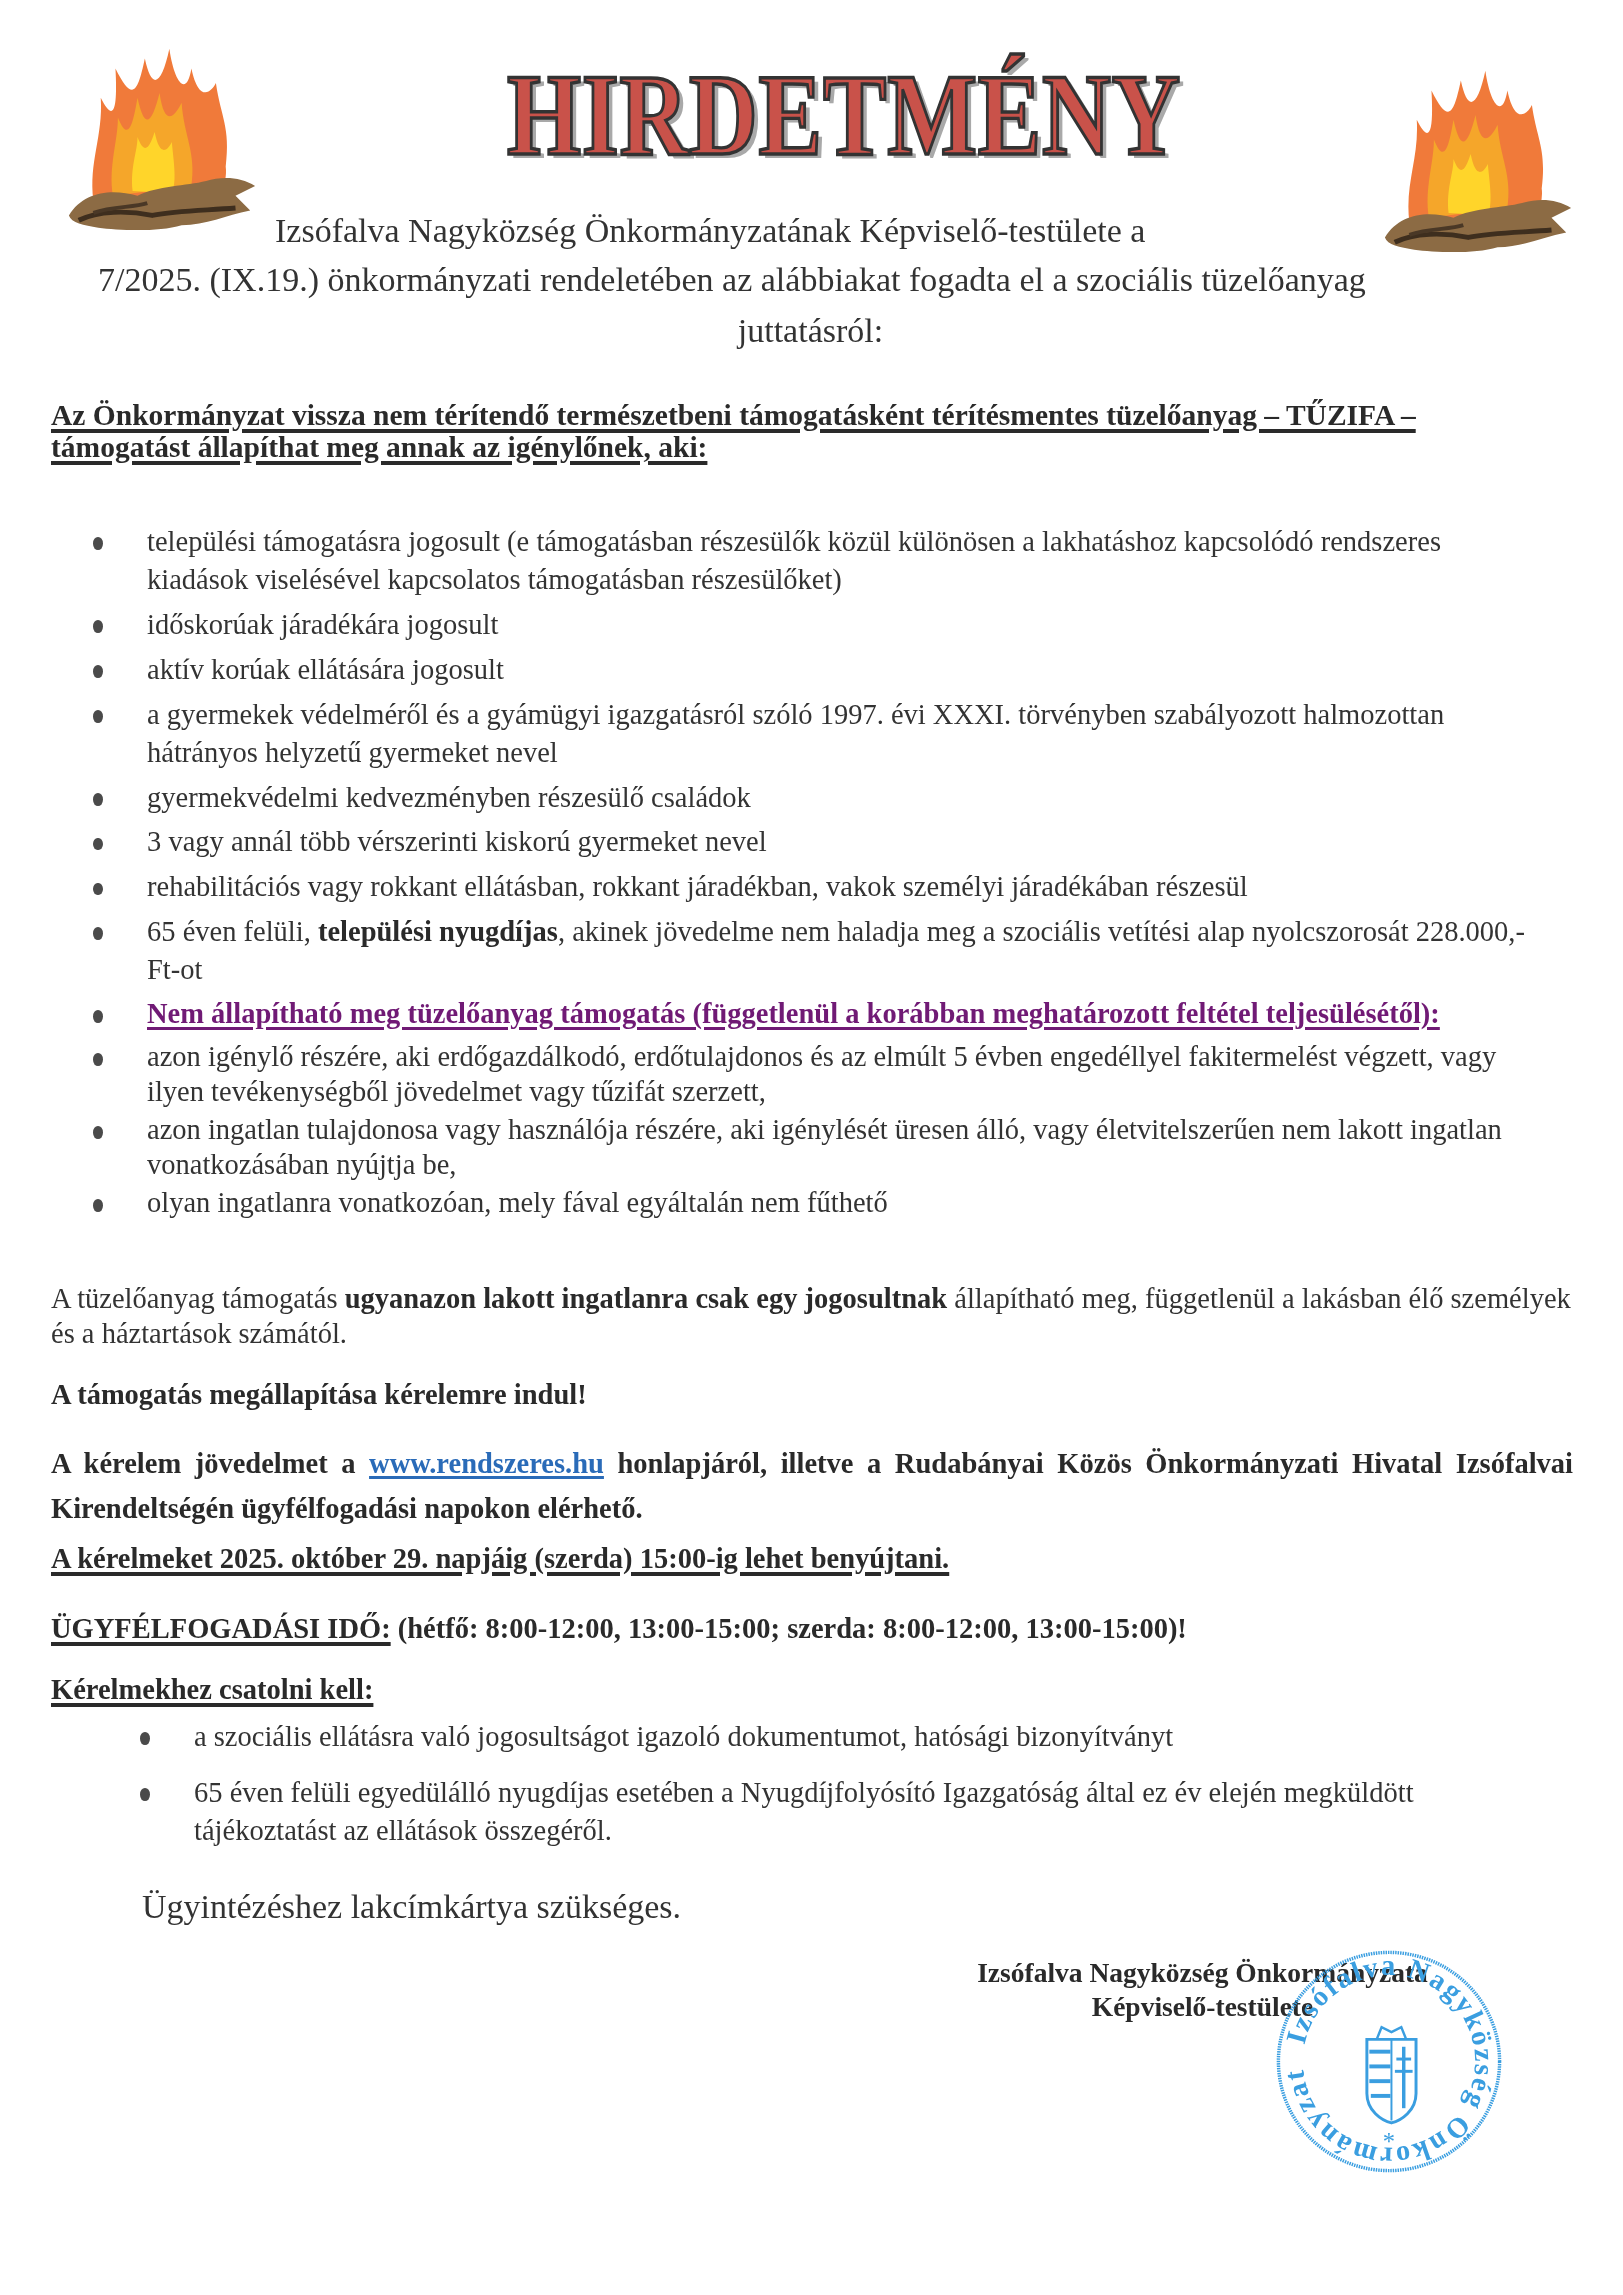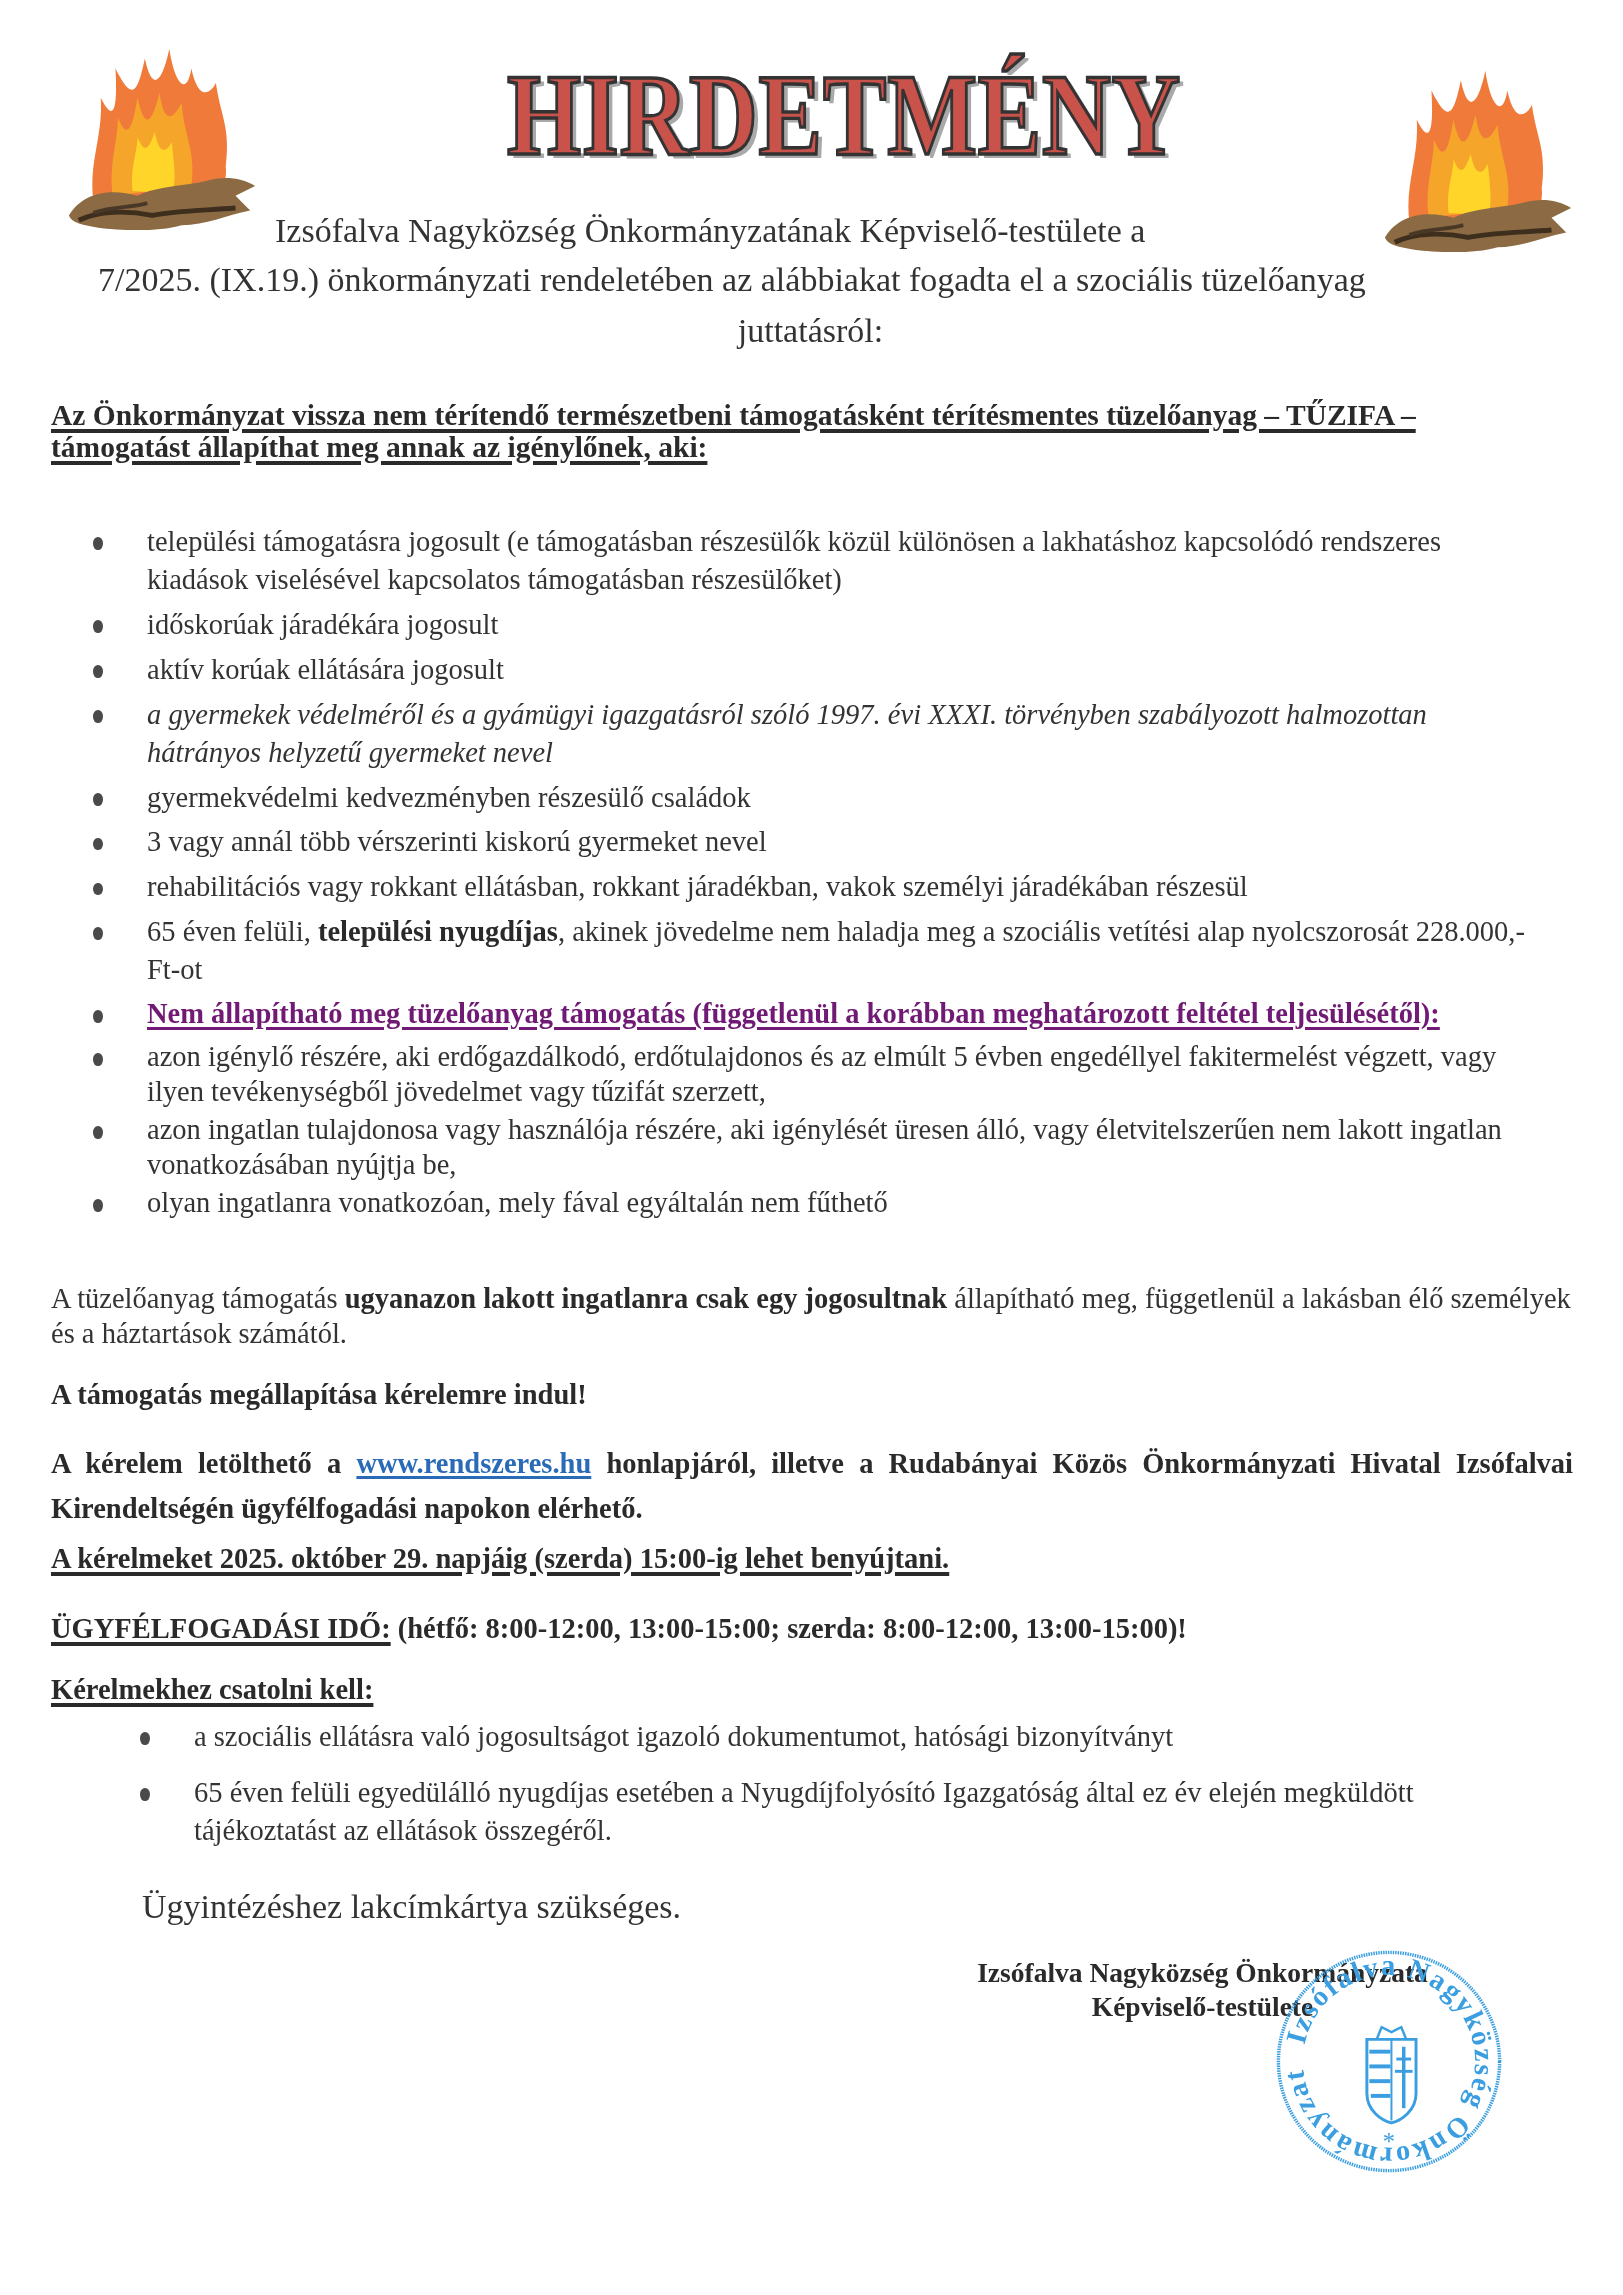--- a/index.html
+++ b/index.html
@@ -98,21 +98,21 @@
     <span>települési támogatásra jogosult (e támogatásban részesülők közül különösen a lakhatáshoz kapcsolódó rendszeres kiadások viselésével kapcsolatos támogatásban részesülőket)</span>
   </li>
   <li style="margin-bottom:6.9px;">
     <span class="bullet"></span>
     <span>időskorúak járadékára jogosult</span>
   </li>
   <li style="margin-bottom:6.9px;">
     <span class="bullet"></span>
     <span>aktív korúak ellátására jogosult</span>
   </li>
-  <li style="margin-bottom:6.9px;font-style:italic;">
+  <li style="margin-bottom:6.9px;">
     <span class="bullet"></span>
     <span>a gyermekek védelméről és a gyámügyi igazgatásról szóló 1997. évi XXXI. törvényben szabályozott halmozottan hátrányos helyzetű gyermeket nevel</span>
   </li>
   <li style="margin-bottom:6.9px;">
     <span class="bullet"></span>
     <span>gyermekvédelmi kedvezményben részesülő családok</span>
   </li>
   <li style="margin-bottom:6.9px;">
     <span class="bullet"></span>
     <span>3 vagy annál több vérszerinti kiskorú gyermeket nevel</span>
@@ -143,21 +143,21 @@
   </li>
 </ul>
 
 <div class="para" style="top:1281px;">
   <span>A tüzelőanyag támogatás </span><span class="b">ugyanazon lakott ingatlanra csak egy jogosultnak</span><span> állapítható meg, függetlenül a lakásban élő személyek és a háztartások számától.</span>
 </div>
 
 <div class="para bold" style="top:1377px;">A támogatás megállapítása kérelemre indul!</div>
 
 <div class="para bold justify" style="top:1441px;line-height:45px;">
-  <span>A kérelem letölthető a </span><a class="link" href="#">www.rendszeres.hu</a><span> honlapjáról, illetve a Rudabányai Közös Önkormányzati Hivatal Izsófalvai Kirendeltségén ügyfélfogadási napokon elérhető.</span>
+  <span>A kérelem jövedelmet a </span><a class="link" href="#">www.rendszeres.hu</a><span> honlapjáról, illetve a Rudabányai Közös Önkormányzati Hivatal Izsófalvai Kirendeltségén ügyfélfogadási napokon elérhető.</span>
 </div>
 
 <div class="para bold ul" style="top:1541px;">A kérelmeket 2025. október 29. napjáig (szerda) 15:00-ig lehet benyújtani.</div>
 
 <div class="para bold" style="top:1611px;">
   <span class="ul">ÜGYFÉLFOGADÁSI IDŐ:</span><span> (hétfő: 8:00-12:00, 13:00-15:00; szerda: 8:00-12:00, 13:00-15:00)!</span>
 </div>
 
 <div class="para bold ul" style="top:1672px;">Kérelmekhez csatolni kell:</div>
 

